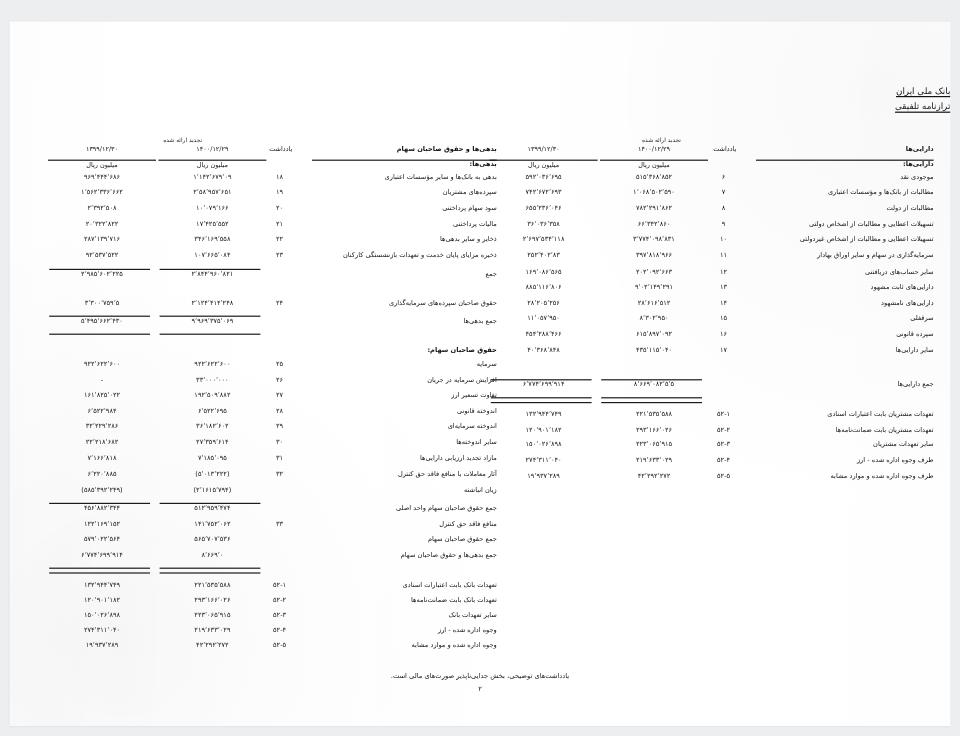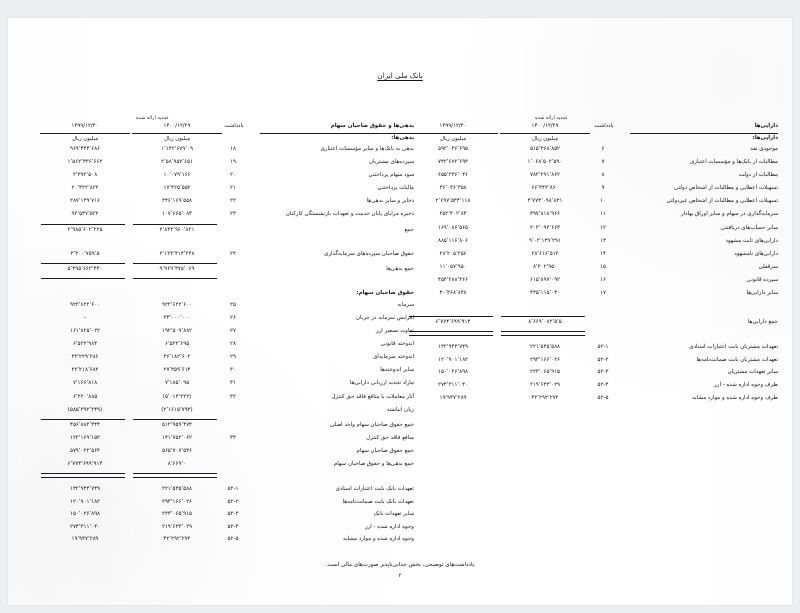--- a/index.html
+++ b/index.html
@@ -23,21 +23,21 @@
       radial-gradient(circle at 92% 10%, rgba(0,0,0,.022), rgba(0,0,0,0) 40%),
       linear-gradient(92deg, rgba(0,0,0,.014), rgba(0,0,0,0) 28%, rgba(0,0,0,.012));
   }
   .scan{
     filter:blur(.19px) contrast(1.03);
     color:#15161a;
   }
 
   
   #hdr{position:absolute;top:52px;left:0;width:784px;text-align:center;}
-  #hdr div{line-height:12.5px;font-size:7.3px;letter-spacing:.1px;}
+  #hdr div{line-height:12.5px;font-size:7.3px;letter-spacing:.1px;text-align:right;}
   #hdr .t{ text-decoration:underline; text-underline-offset:1.6px;}
   #unit-r{position:absolute;top:96px;left:527px;font-size:4.9px;color:#2a2b30;}
   #unit-l{position:absolute;top:96px;left:128px;font-size:4.9px;color:#2a2b30;}
 
   
   .tbl{position:absolute;font-size:5.5px;}
   .row{position:relative;height:13.1px;}
   .cap{position:absolute;white-space:nowrap;text-align:right;}
   .note{position:absolute;text-align:center;width:30px;}
   .n1,.n2{position:absolute;text-align:center;width:74px;letter-spacing:.05px;}
@@ -62,20 +62,21 @@
   #foot{position:absolute;bottom:38px;left:0;width:784px;text-align:center;font-size:5.6px;}
   #pg{position:absolute;bottom:27px;left:0;width:784px;text-align:center;font-size:5.6px;}
 </style>
 </head>
 <body>
 
 <div id="page" class="scan">
 
   <div id="hdr">
     <div class="t">بانک ملی ایران</div>
+    <div class="t">ترازنامه تلفیقی</div>
   </div>
 
   <div id="unit-r">تجدید ارائه شده</div>
   <div id="unit-l">تجدید ارائه شده</div>
 
   <div class="tbl" id="assets">
     <div class="row" style="height:11px">
       <span class="cap bold">دارایی‌ها</span>
       <span class="colhd" style="right:151px;width:46px">یادداشت</span>
       <span class="colhd" style="right:196px">۱۴۰۰/۱۲/۲۹</span>

